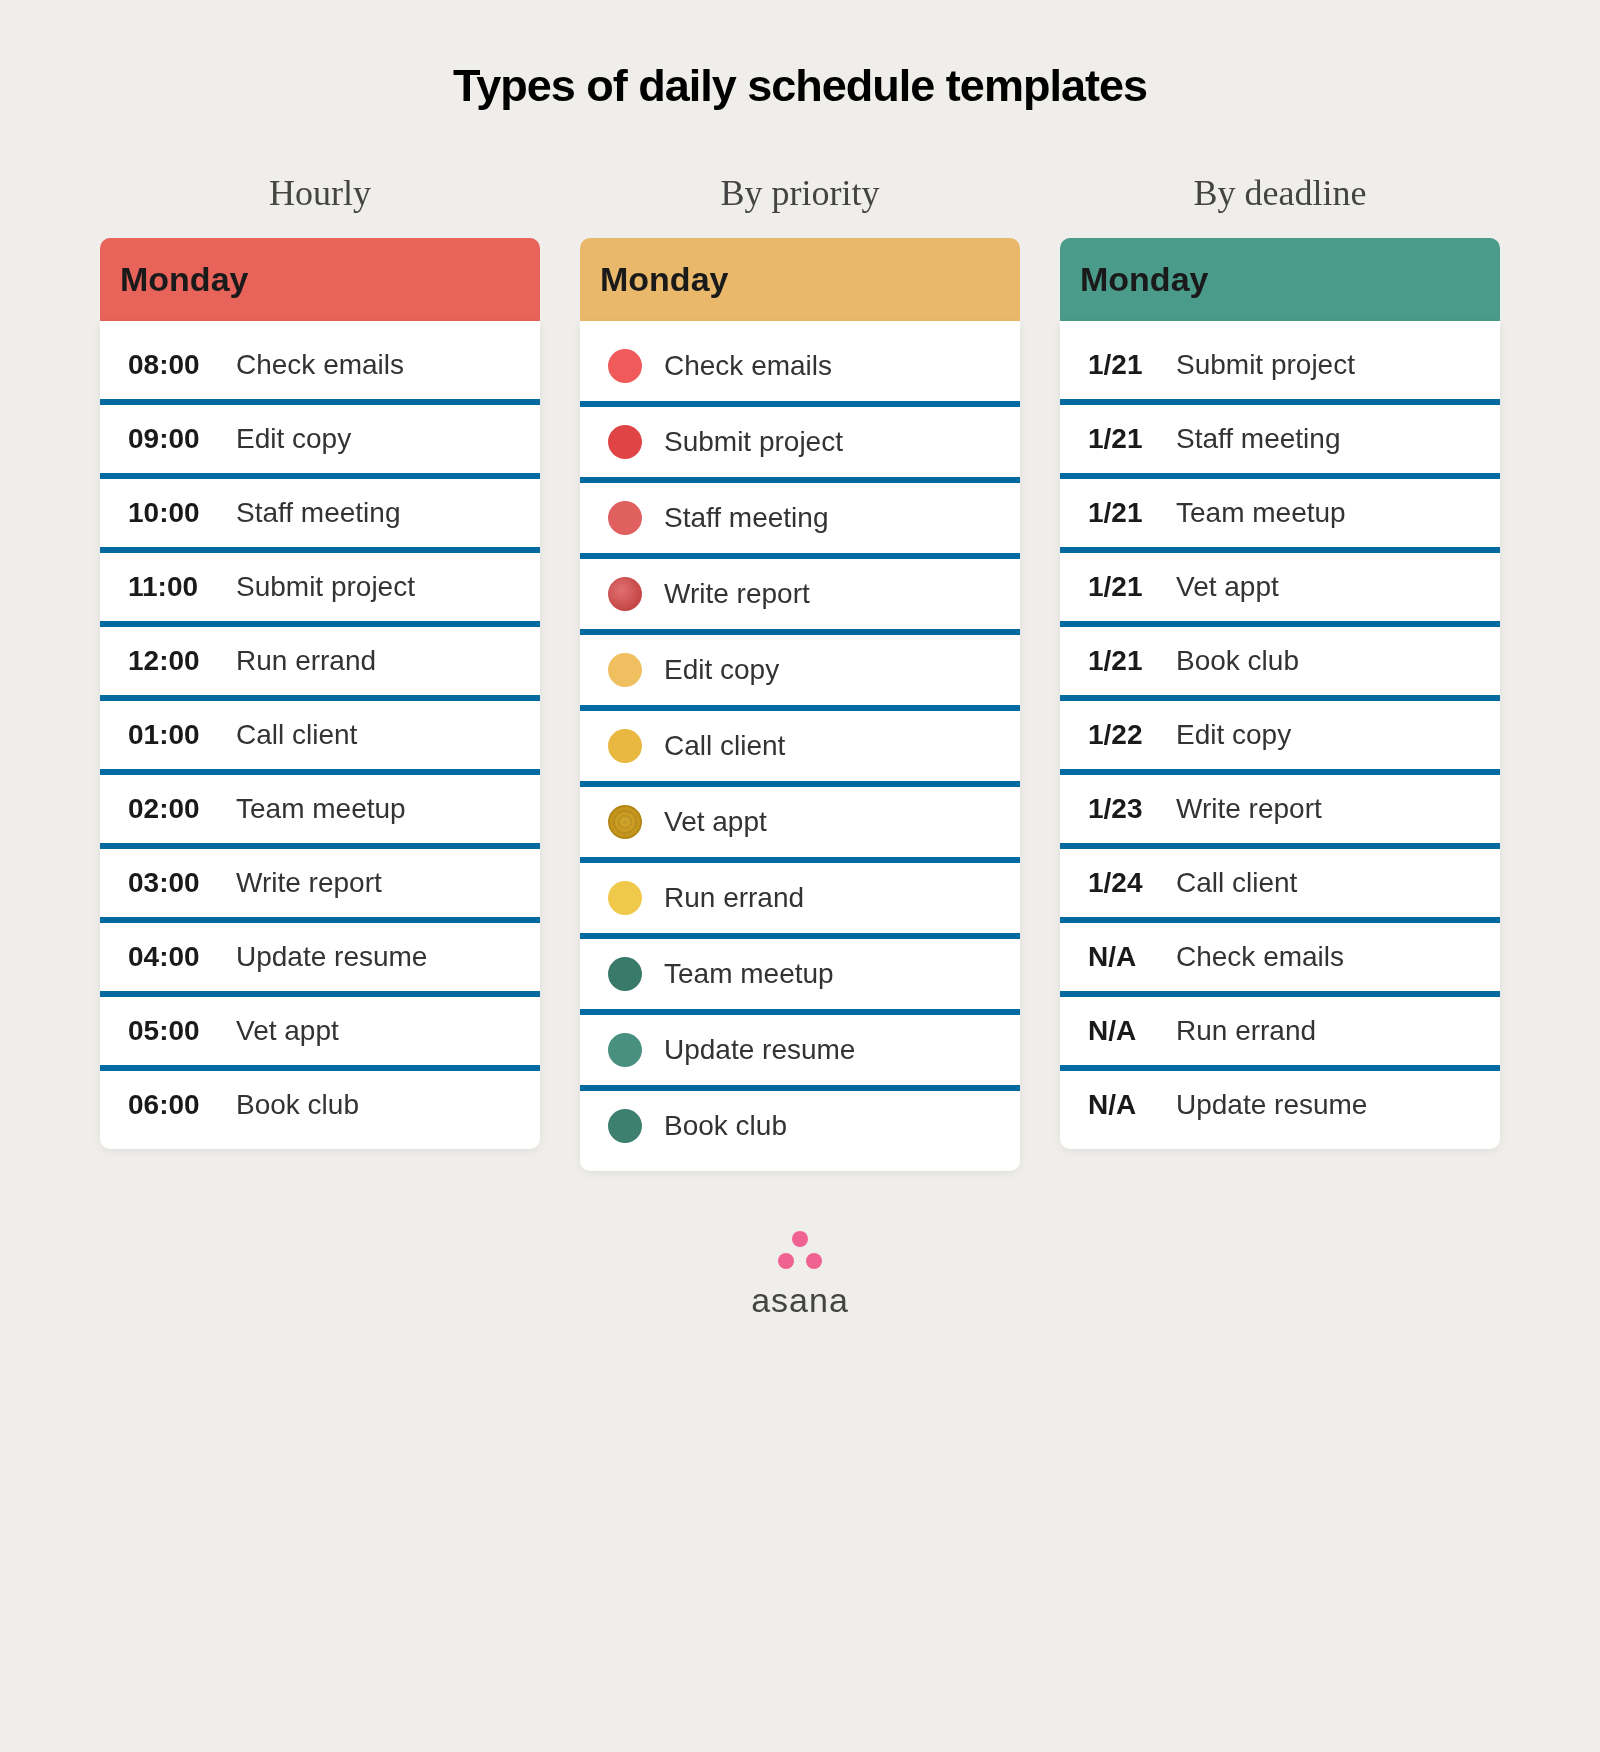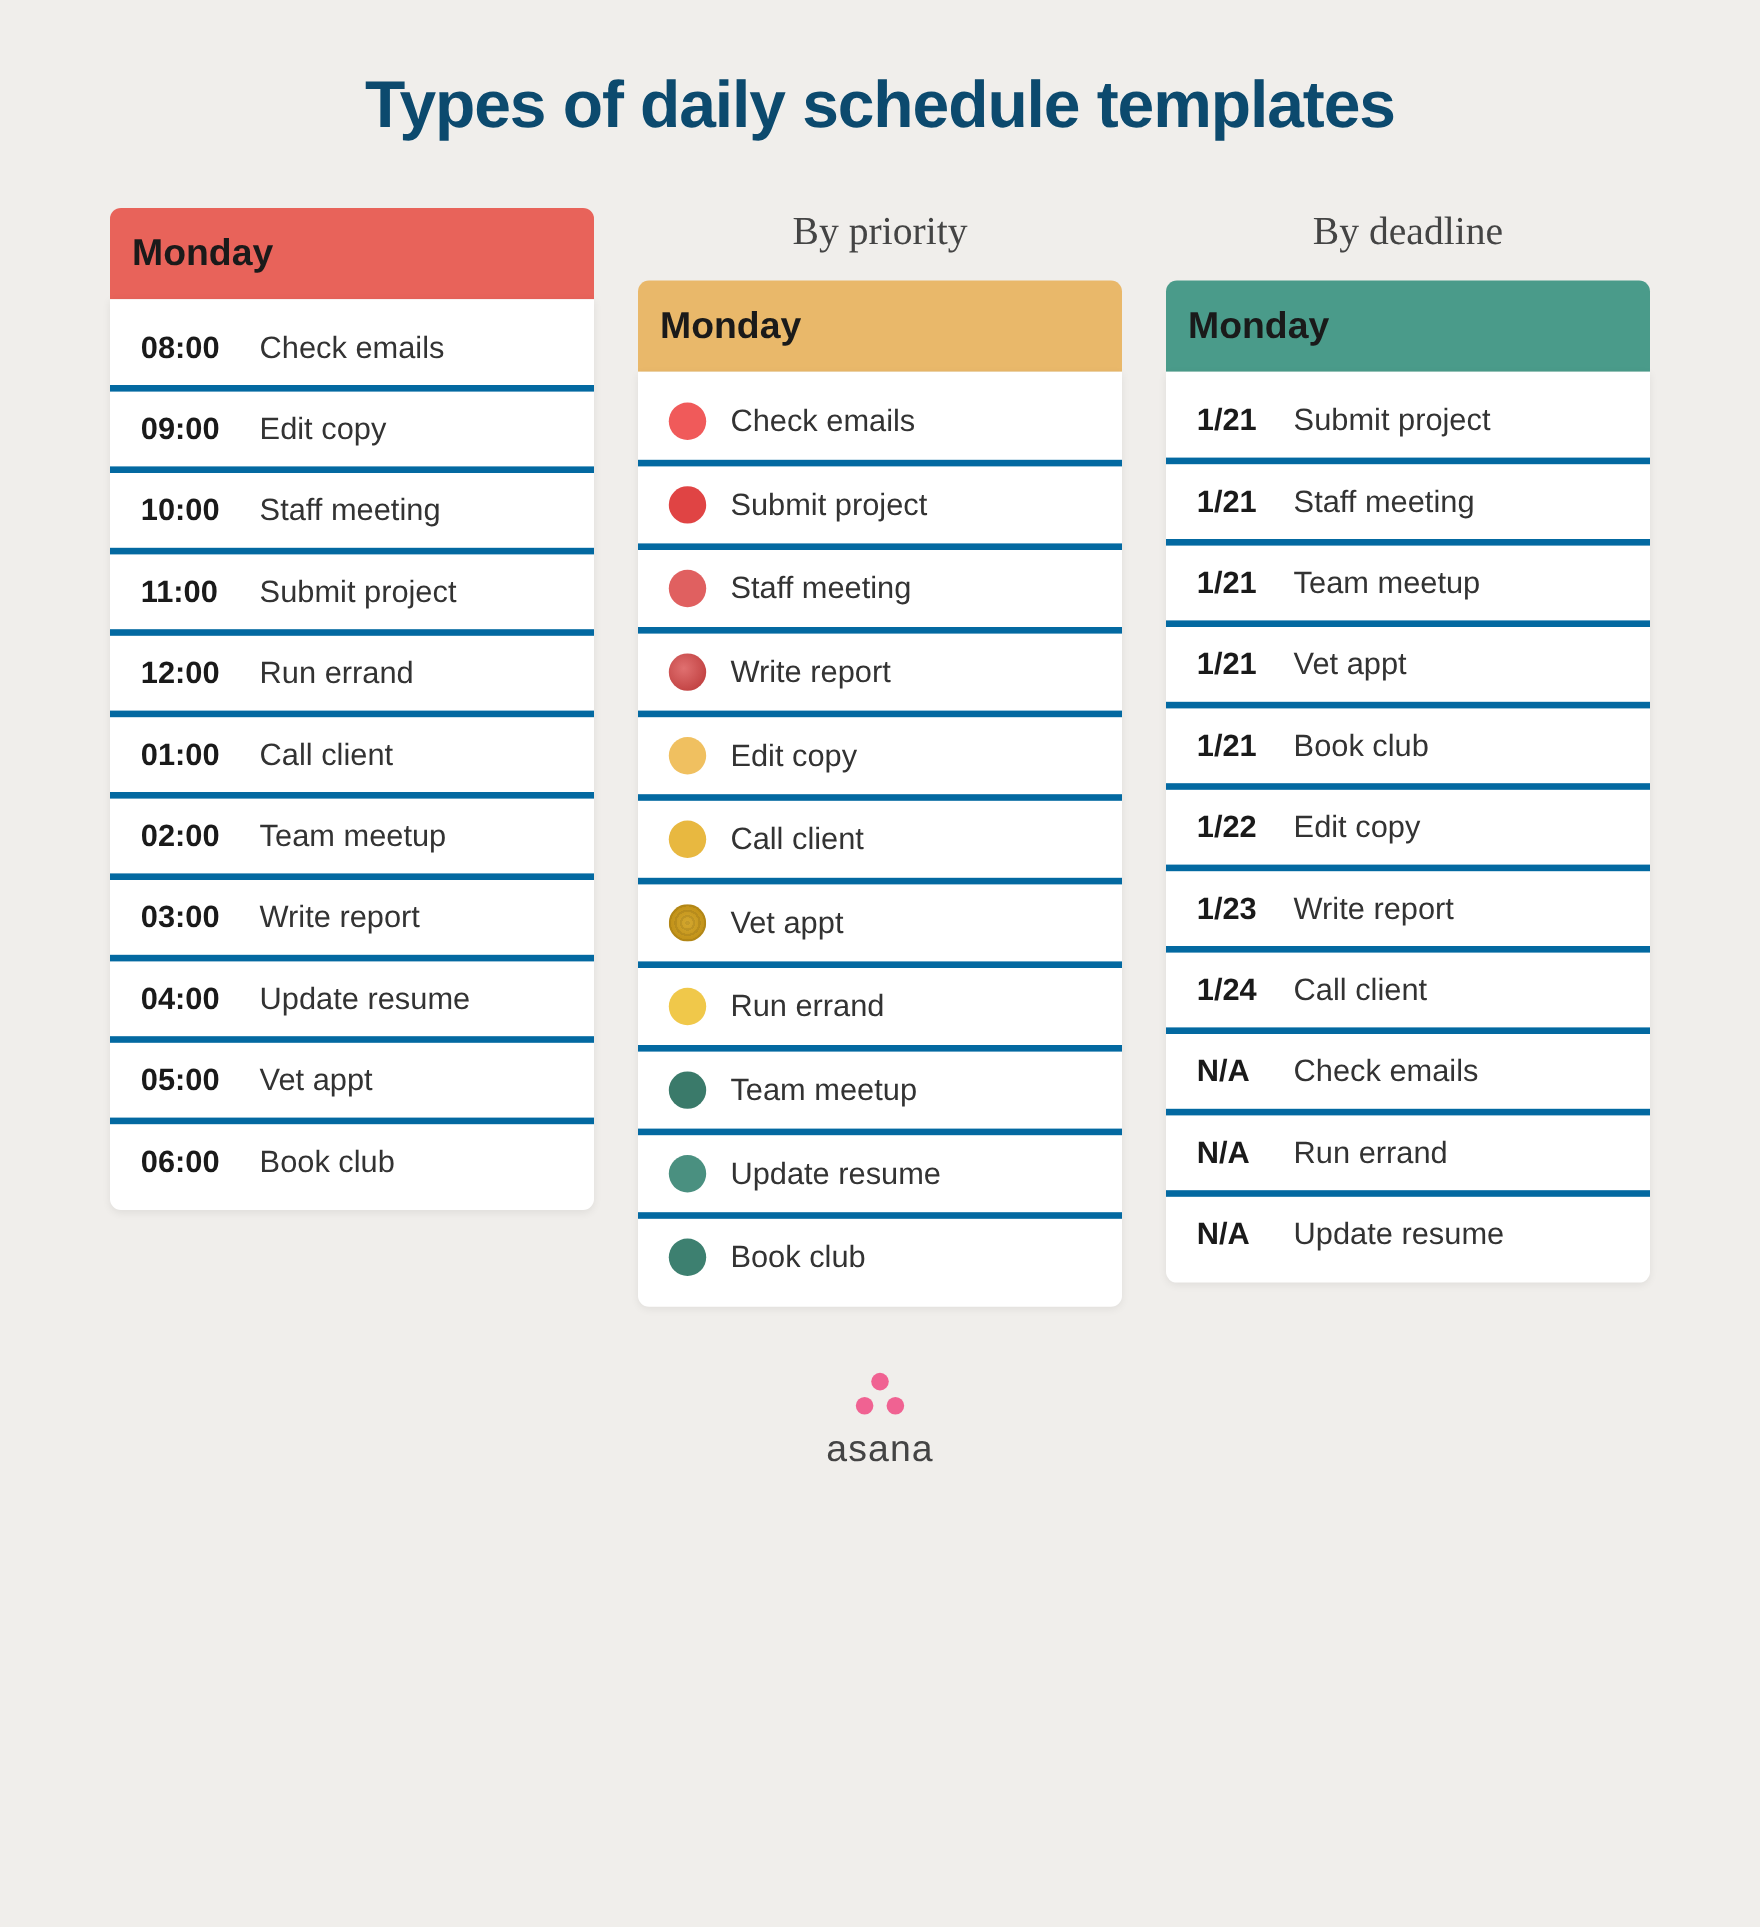--- a/index.html
+++ b/index.html
@@ -17,22 +17,22 @@
       min-height: 1752px;
       background: #f0eeeb;
       display: flex;
       flex-direction: column;
       align-items: center;
       padding: 60px 80px 80px;
     }
     .main-title {
       font-family: 'Arial Black', 'Arial Bold', sans-serif;
       font-weight: 900;
-      font-size: 60px;
-      color: #0c4a6e;
+      font-size: 45px;
+      color: #000000;
       text-align: left;
       margin-bottom: 60px;
       letter-spacing: -1px;
     }
     .columns-wrapper {
       display: flex;
       gap: 40px;
       width: 100%;
       justify-content: center;
     }
@@ -158,20 +158,21 @@
   </style>
 </head>
 <body>
 
 <div class="page">
   <h1 class="main-title">Types of daily schedule templates</h1>
 
   <div class="columns-wrapper">
 
     <div class="column">
+      <div class="col-header-label">Hourly</div>
       <div class="day-header red">Monday</div>
       <div class="items-list">
 
       <div class="list-item">
     <span class="time-label">08:00</span>
     <span class="task-label" style="margin-left:18px;">Check emails</span>
   </div>
           <div class="list-item">
     <span class="time-label">09:00</span>
     <span class="task-label" style="margin-left:18px;">Edit copy</span>

